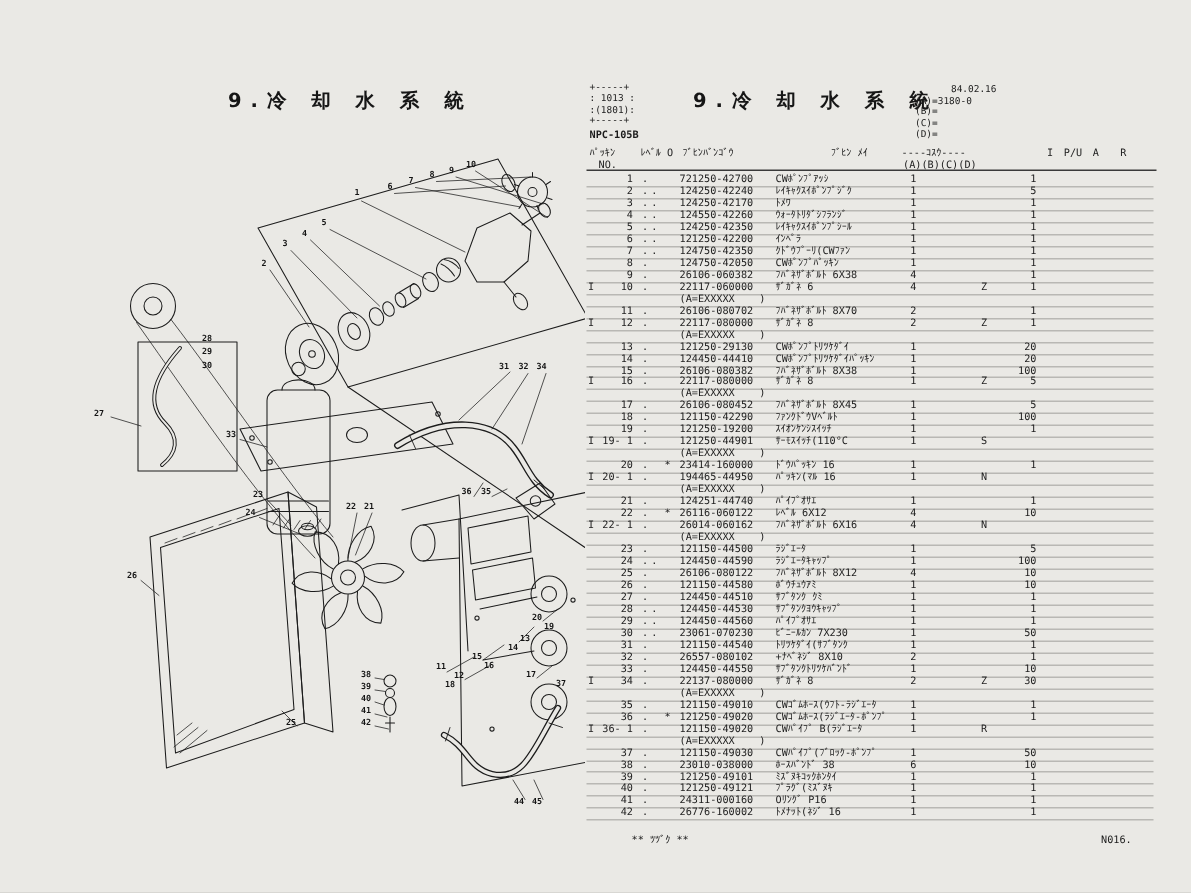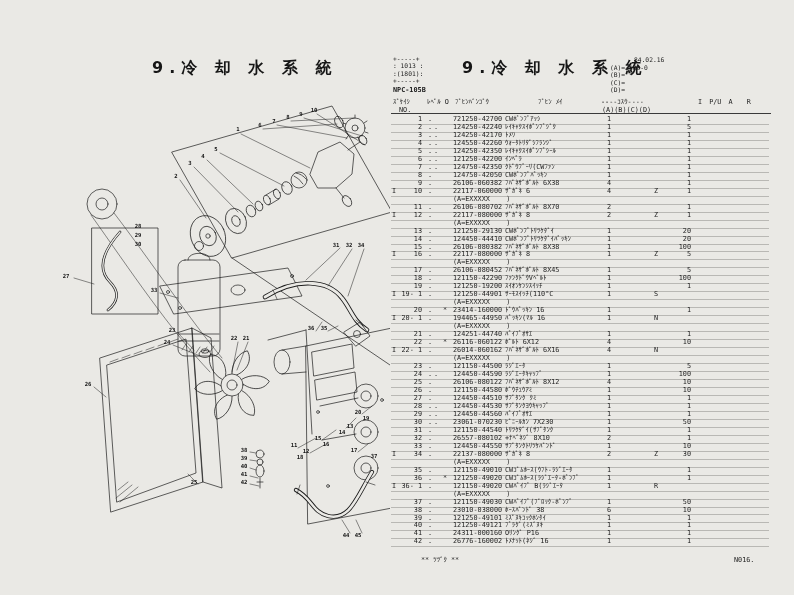--- a/index.html
+++ b/index.html
@@ -1,32 +1,32 @@
 <!DOCTYPE html>
 <html><head>
 <meta charset="utf-8">
 <style>
   html,body{margin:0;padding:0;background:#c9c8c4;}
   .page{position:relative;width:794px;height:595px;background:#eae9e5;overflow:hidden;
         font-family:"DejaVu Sans",sans-serif;color:#1b1b1b;}
   .mono{font-family:"DejaVu Sans Mono",monospace;}
   .abs{position:absolute;white-space:pre;}
-  .title{font-size:16px;font-weight:bold;letter-spacing:6px;color:#161616;}
+  .title{font-size:13px;font-weight:bold;letter-spacing:6px;color:#161616;}
   #codebox{left:393px;top:55px;font-size:6.3px;line-height:7.4px;}
   #model{left:393px;top:86px;font-size:6.8px;font-weight:bold;}
   #date{left:634px;top:56px;font-size:6.3px;}
   #refs{left:610px;top:64px;font-size:6.3px;line-height:7.3px;}
   .hdr{font-size:6.8px;color:#222;}
   #hrule{position:absolute;left:391px;top:113px;width:380px;border-top:1.2px solid #3a3a3a;}
   #rows{position:absolute;left:391px;top:116px;width:380px;height:436px;}
   .trow{position:absolute;left:0;width:378px;height:7.97px;border-bottom:1px solid rgba(80,80,78,.32);}
   .trow span{position:absolute;top:0;font-family:"DejaVu Sans Mono",monospace;
              font-size:6.8px;line-height:7.6px;white-space:pre;color:#1d1d1d;}
   .c-i{left:1px}.c-no{left:6px;width:25px;text-align:right}.c-lv{left:37px;letter-spacing:2px}
-  .c-st{left:52px}.c-pn{left:62px}.c-nm{left:114px}
+  .c-st{left:52px}.c-pn{left:62px}.c-nm{left:126px}
   .c-q{left:206px;width:14px;text-align:right}.c-fl{left:263px}
   .c-pu{left:272px;width:28px;text-align:right}
   #diagram-wrap{position:absolute;left:60px;top:100px;width:330px;height:475px;}
   #diagram-wrap svg{position:absolute;left:0;top:0;}
   .co{position:absolute;transform:translate(-50%,-50%);font-family:"DejaVu Sans Mono",monospace;
       font-size:5.6px;font-weight:bold;color:#141414;}
   .foot{font-size:6.8px;}
 </style>
 </head>
 <body>
@@ -195,25 +195,25 @@
 :(1801):
 +-----+</div>
   <div class="abs mono" id="model">NPC-105B</div>
   <div class="abs title" style="left:462px;top:58px">9.冷 却 水 系 統</div>
   <div class="abs mono" id="date">84.02.16</div>
   <div class="abs mono" id="refs">(A)=3180-0
 (B)=
 (C)=
 (D)=</div>
 
-  <div class="abs mono hdr" style="left:393px;top:98px">ｽﾞｹｲｼ</div>
+  <div class="abs mono hdr" style="left:393px;top:98px">ﾊﾟｯｷﾝ</div>
   <div class="abs mono hdr" style="left:399px;top:106px">NO.</div>
   <div class="abs mono hdr" style="left:427px;top:98px">ﾚﾍﾞﾙ O</div>
   <div class="abs mono hdr" style="left:455px;top:98px">ﾌﾞﾋﾝﾊﾞﾝｺﾞｳ</div>
-  <div class="abs mono hdr" style="left:538px;top:98px">ﾌﾞﾋﾝ ﾒｲ</div>
+  <div class="abs mono hdr" style="left:554px;top:98px">ﾌﾞﾋﾝ ﾒｲ</div>
   <div class="abs mono hdr" style="left:601px;top:98px">----ｺｽｳ----</div>
   <div class="abs mono hdr" style="left:602px;top:106px">(A)(B)(C)(D)</div>
   <div class="abs mono hdr" style="left:698px;top:98px;word-spacing:3px">I P/U A  R</div>
   <div id="hrule"></div>
 
   <div id="rows">
       <div class="trow" style="top: 0px;">
         <span class="c-i"></span>
         <span class="c-no">1</span>
         <span class="c-lv">.</span>
@@ -480,21 +480,21 @@
         <span class="c-q">1</span>
         <span class="c-fl"></span>
         <span class="c-pu">1</span>
       </div>
       <div class="trow" style="top: 223.16px;">
         <span class="c-i"></span>
         <span class="c-no">22</span>
         <span class="c-lv">.</span>
         <span class="c-st">*</span>
         <span class="c-pn">26116-060122</span>
-        <span class="c-nm">ﾎﾞﾙﾄ 6X12</span>
+        <span class="c-nm">ﾚﾍﾞﾙ 6X12</span>
         <span class="c-q">4</span>
         <span class="c-fl"></span>
         <span class="c-pu">10</span>
       </div>
       <div class="trow" style="top: 231.13px;">
         <span class="c-i">I</span>
         <span class="c-no">22- 1</span>
         <span class="c-lv">.</span>
         <span class="c-st"></span>
         <span class="c-pn">26014-060162</span>

